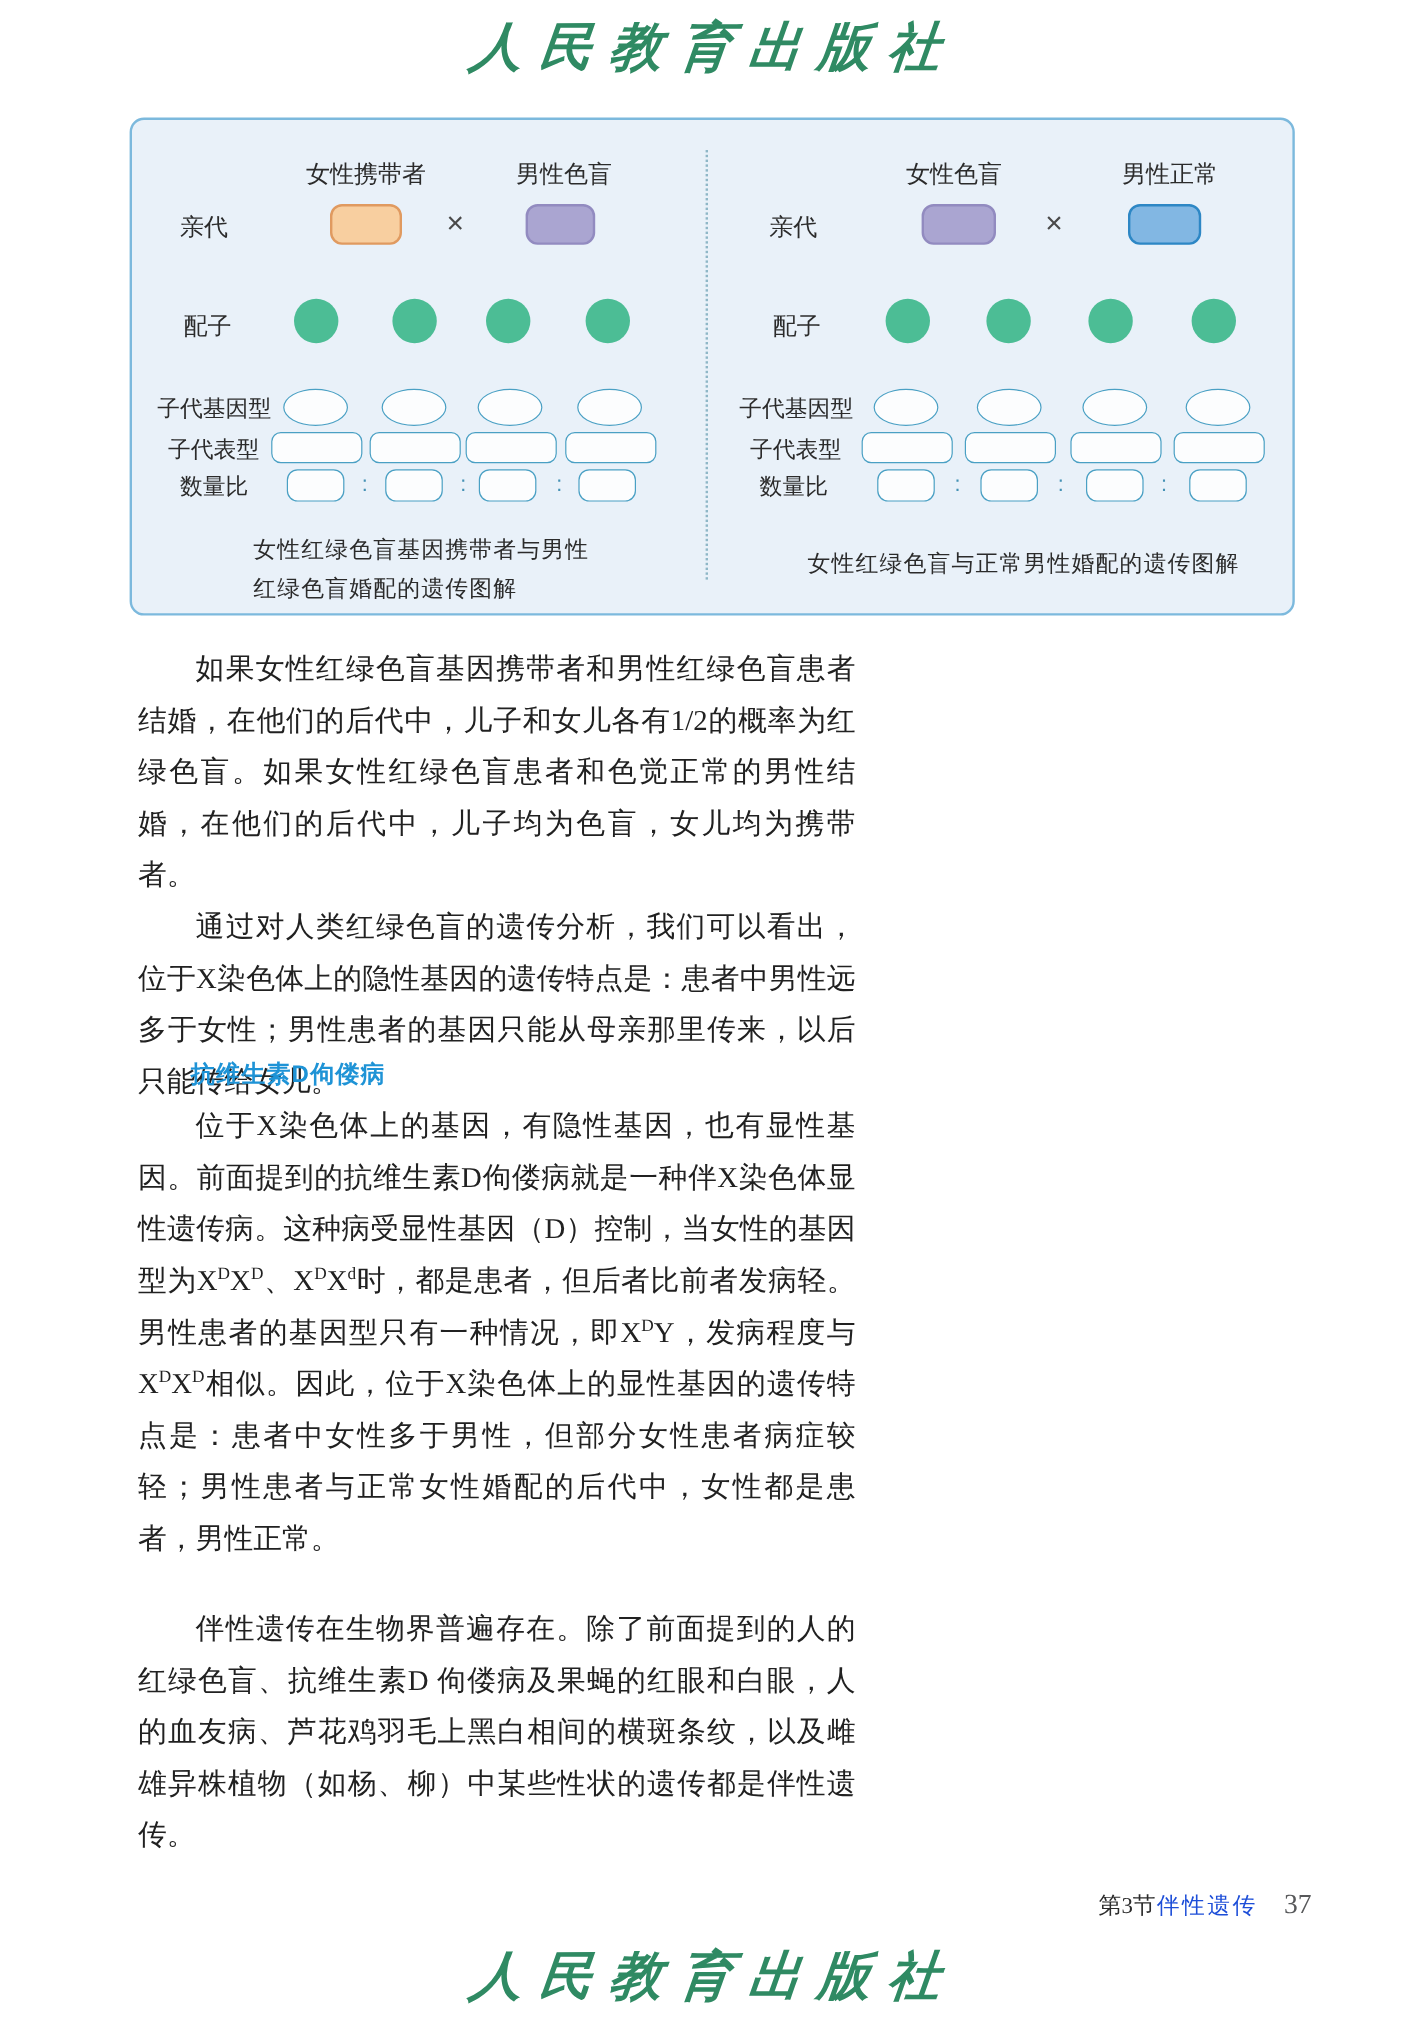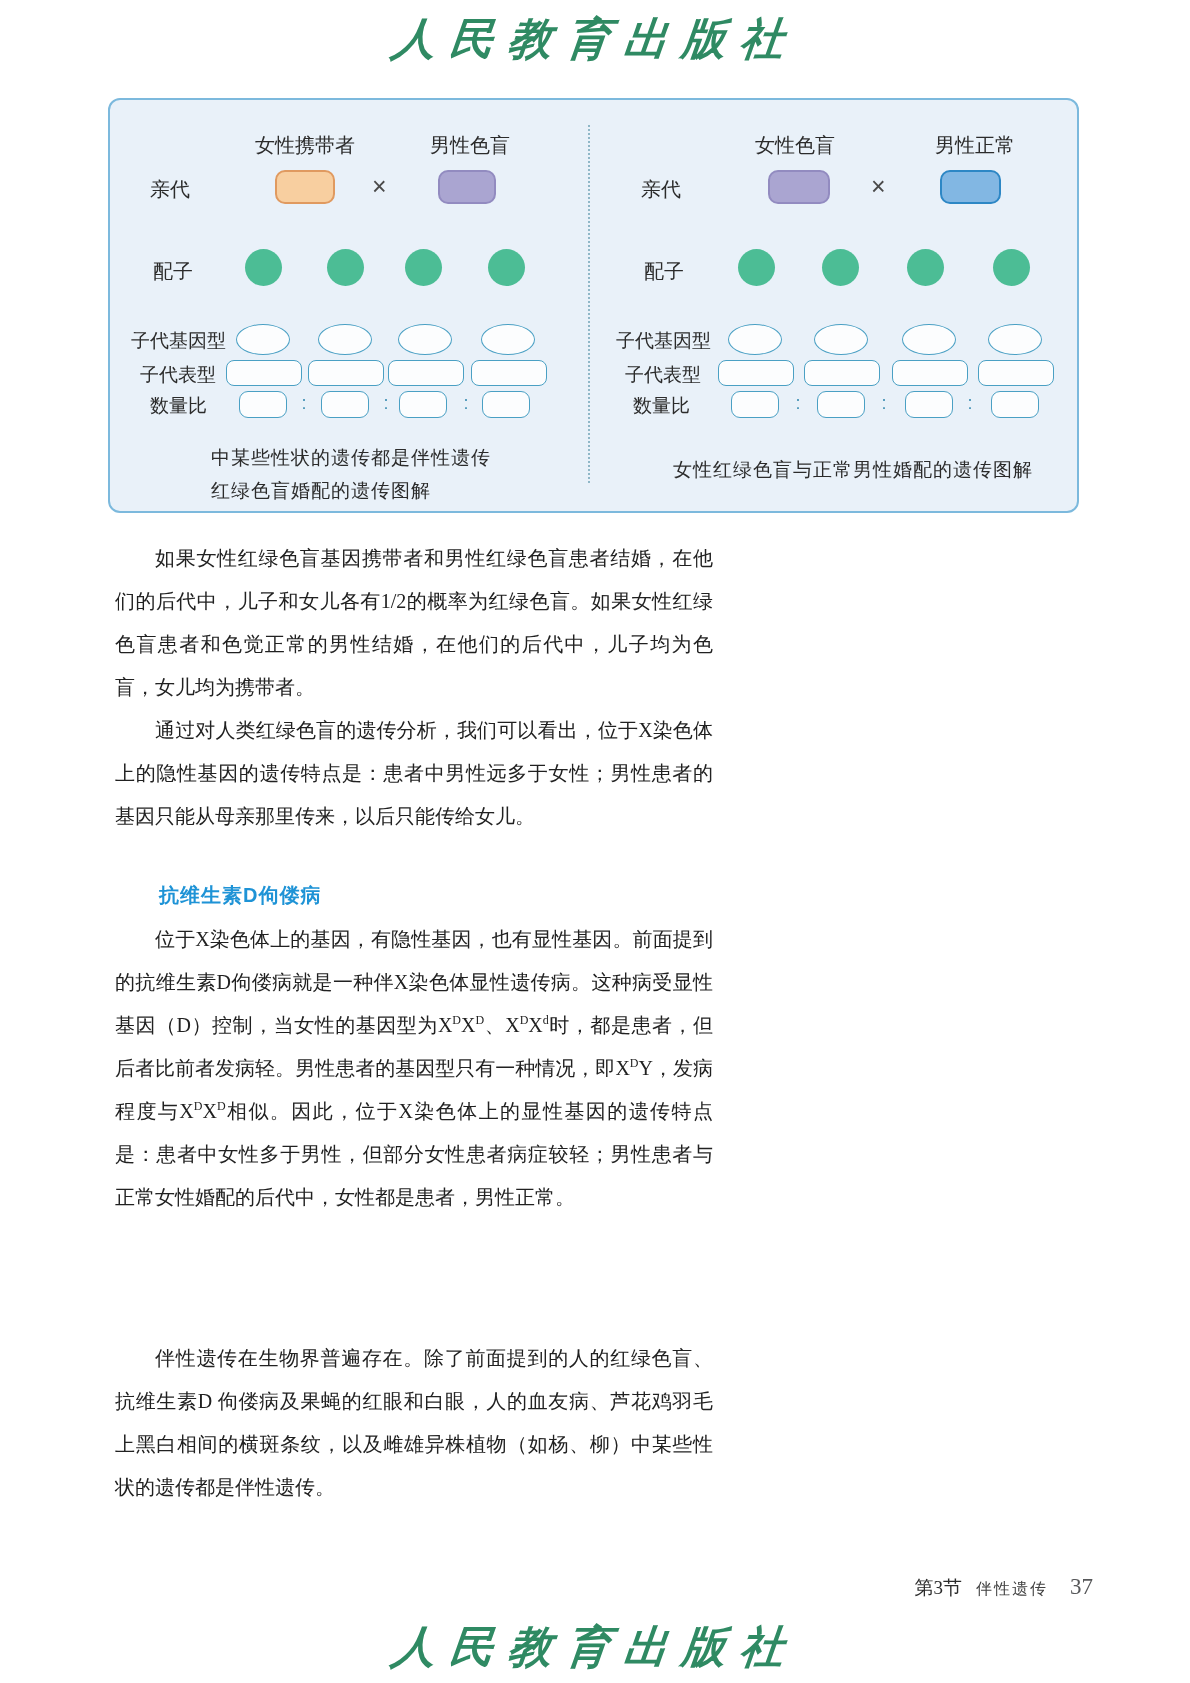--- a/index.html
+++ b/index.html
@@ -33,31 +33,31 @@
                    border-radius:50%; background:#fcfdfe; }
   .blank-rect { position:absolute; width:76px; height:26px; border:1.5px solid #4aa0c4;
                 border-radius:8px; background:#fcfdfe; }
   .blank-small { position:absolute; width:48px; height:27px; border:1.5px solid #4aa0c4;
                  border-radius:9px; background:#fcfdfe; }
   .colon { position:absolute; width:16px; text-align:center; font-family:"Liberation Sans",sans-serif;
            font-size:18px; color:#4592b5; }
   .caption { position:absolute; font-size:19px; color:#2b2b2b; letter-spacing:1px; }
 
   
-  .textcol { position:absolute; left:115px; width:598px; font-size:20px; line-height:43px;
+  .textcol { position:absolute; left:115px; width:598px; font-size:24px; line-height:43px;
              text-align:justify; color:#212121; }
   .textcol p { text-indent:2em; }
   sup { font-size:0.60em; line-height:0; vertical-align:super; letter-spacing:0; }
   .heading { position:absolute; left:159px; font-family:"Liberation Sans",sans-serif;
              font-weight:bold; font-size:20px; color:#1e93d6; letter-spacing:1px; }
 
   
   .footer { position:absolute; top:1574px; right:97px; display:flex; align-items:baseline; }
   .footer .sec   { font-size:19px; color:#2b2b2b; }
-  .footer .title { font-size:16px; color:#404040; margin-left:14px; letter-spacing:2px; }
+  .footer .title { font-size:19px; color:#1d4ed8; margin-left:1px; letter-spacing:2px; }
   .footer .pagenum { font-size:23px; color:#57585a; margin-left:22px; font-family:"Liberation Serif",serif; }
 </style>
 </head>
 <body>
 
 <div class="page">
 
   <div class="logo top">人民教育出版社</div>
 
   <div class="diagram-box">
@@ -91,21 +91,21 @@
 
     <div class="rowlabel" style="left:40px; top:293px; font-size:19px;">数量比</div>
     <div class="blank-small" style="left:129px; top:291px;"></div>
     <div class="colon" style="left:186px; top:293px;">:</div>
     <div class="blank-small" style="left:211px; top:291px;"></div>
     <div class="colon" style="left:268px; top:293px;">:</div>
     <div class="blank-small" style="left:289px; top:291px;"></div>
     <div class="colon" style="left:348px; top:293px;">:</div>
     <div class="blank-small" style="left:372px; top:291px;"></div>
 
-    <div class="caption" style="left:101px; top:345px;">中某些性状的遗传都是伴性遗传</div>
+    <div class="caption" style="left:101px; top:345px;">女性红绿色盲基因携带者与男性</div>
     <div class="caption" style="left:101px; top:378px;">红绿色盲婚配的遗传图解</div>
 
     <div class="typelabel" style="left:620px; top:32px;">女性色盲</div>
     <div class="typelabel" style="left:800px; top:32px;">男性正常</div>
 
     <div class="rowlabel" style="left:531px; top:76px;">亲代</div>
     <div class="parent-shape shape-colorblind" style="left:658px; top:70px; width:62px;"></div>
     <div class="cross" style="left:761px; top:72px;">×</div>
     <div class="parent-shape shape-normal" style="left:830px; top:70px; width:61px;"></div>
 

